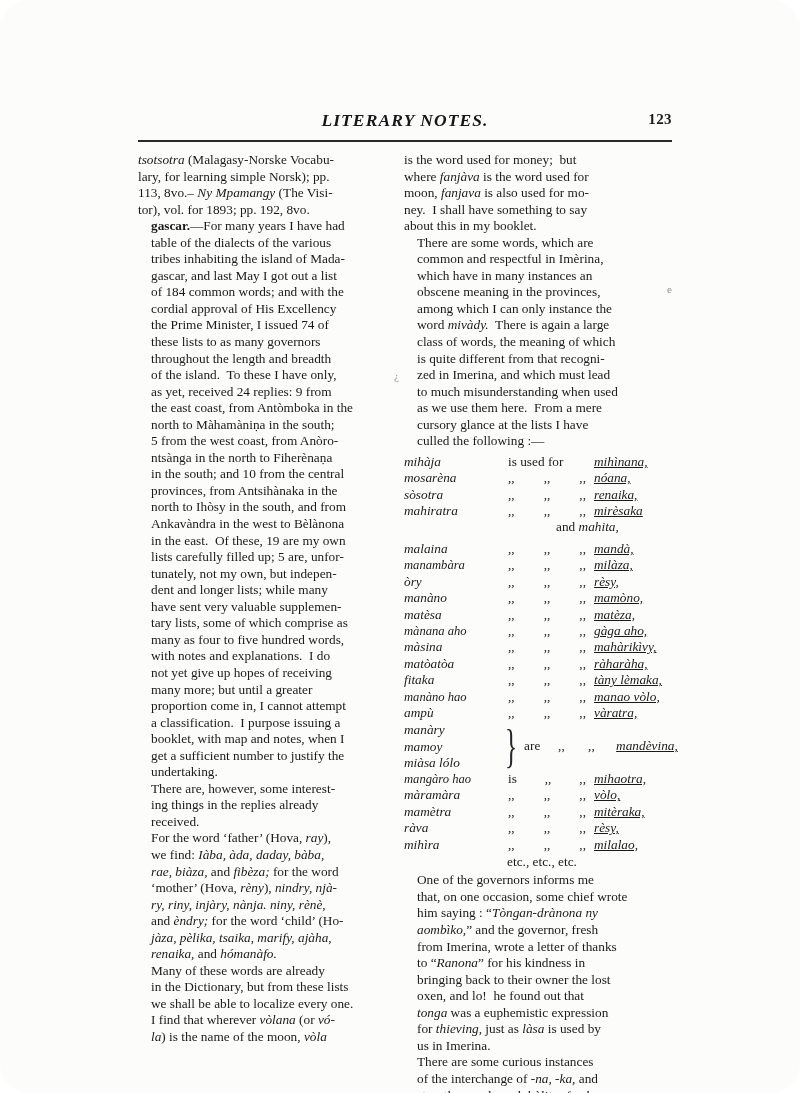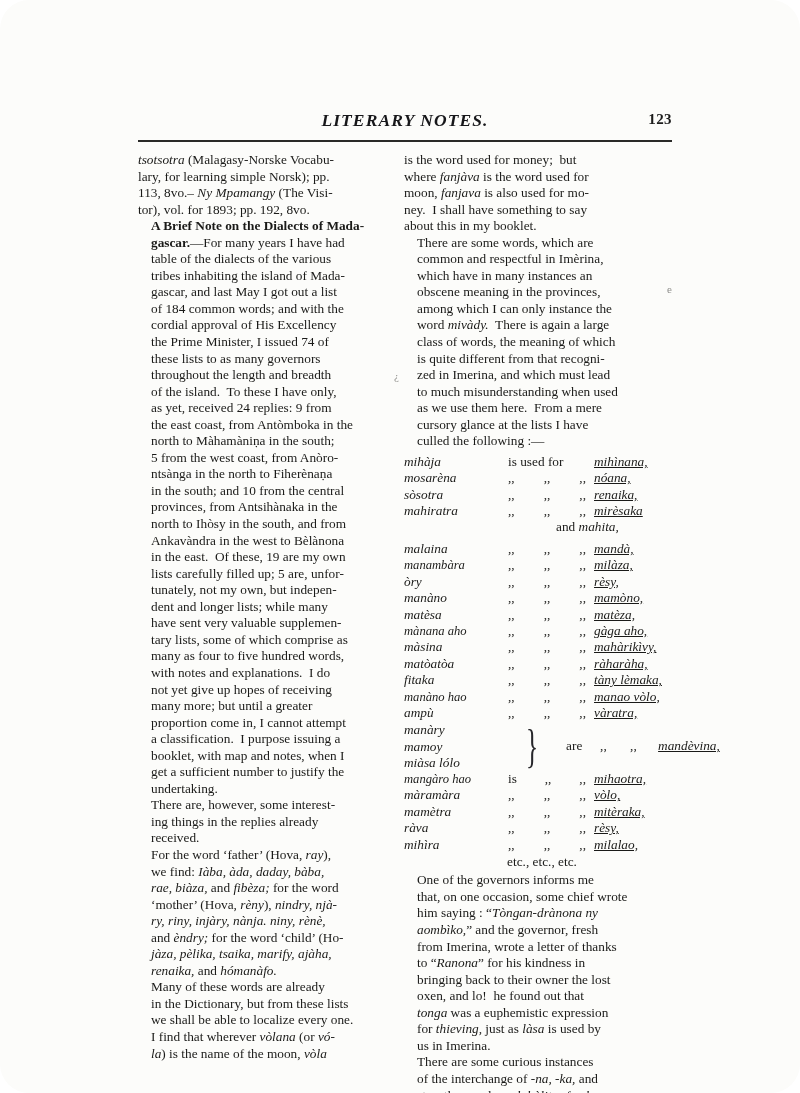--- a/index.html
+++ b/index.html
@@ -120,21 +120,20 @@
     text-align: center;
     padding-left: 18px;
     margin-top: 1px;
   }
   
   .brace-group {
     position: relative;
     display: flex;
     align-items: center;
     margin-top: 1px;
-    gap: 21px;
   }
   .brace-terms {
     flex: 0 0 96px;
     width: 96px;
     font-style: italic;
     line-height: 16.2px;
   }
   .brace-glyph {
     flex: 0 0 16px;
     font-size: 46px;
@@ -178,21 +177,20 @@
   <div class="col col-left">
 
     <p class="para">
       <span class="ln"><i>tsotsotra</i> (Malagasy-Norske Vocabu-</span>
       <span class="ln">lary, for learning simple Norsk); pp.</span>
       <span class="ln">113, 8vo.– <i>Ny Mpamangy</i> (The Visi-</span>
       <span class="ln">tor), vol. for 1893; pp. 192, 8vo.</span>
     </p>
 
     <p class="para indent">
-      <span class="ln"><b>A Brief Note on the Dialects of Mada-</b></span>
       <span class="ln"><b>gascar.</b>—For many years I have had</span>
       <span class="ln">table of the dialects of the various</span>
       <span class="ln">tribes inhabiting the island of Mada-</span>
       <span class="ln">gascar, and last May I got out a list</span>
       <span class="ln">of 184 common words; and with the</span>
       <span class="ln">cordial approval of His Excellency</span>
       <span class="ln">the Prime Minister, I issued 74 of</span>
       <span class="ln">these lists to as many governors</span>
       <span class="ln">throughout the length and breadth</span>
       <span class="ln">of the island.&nbsp; To these I have only,</span>

